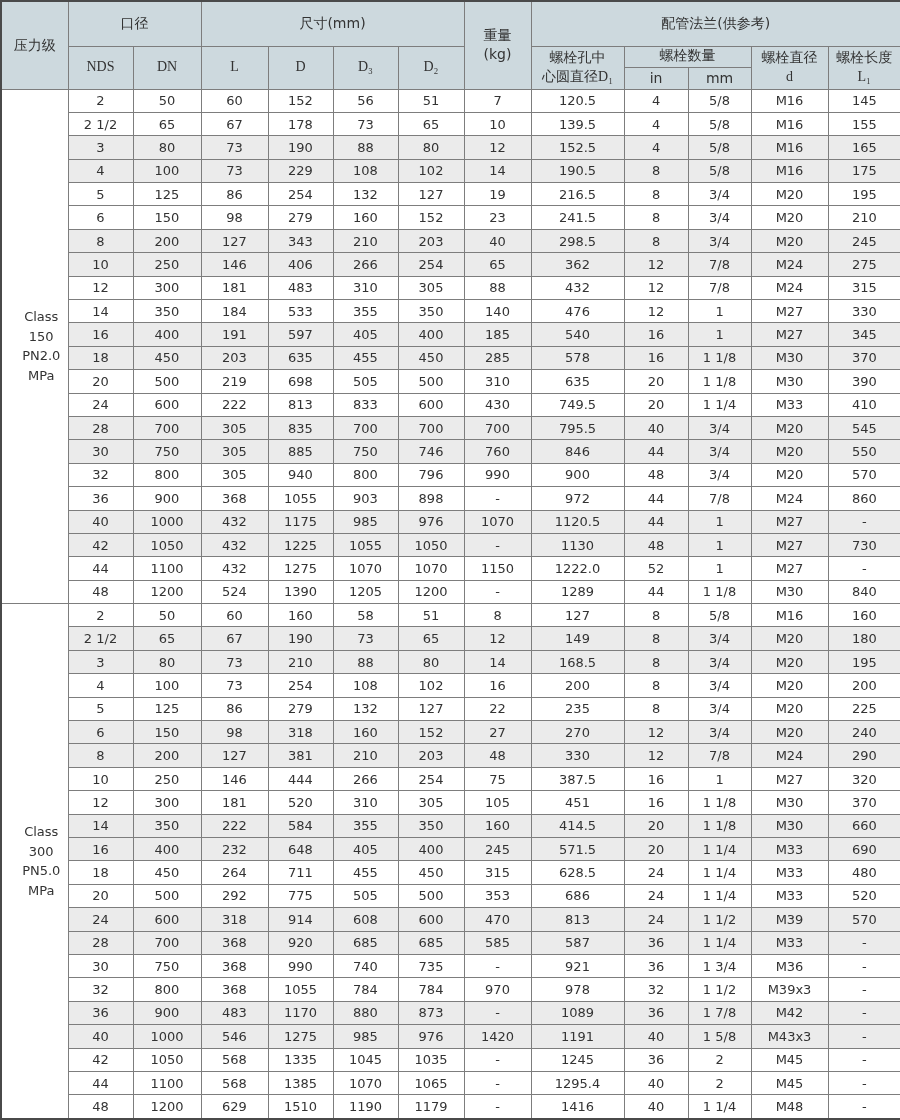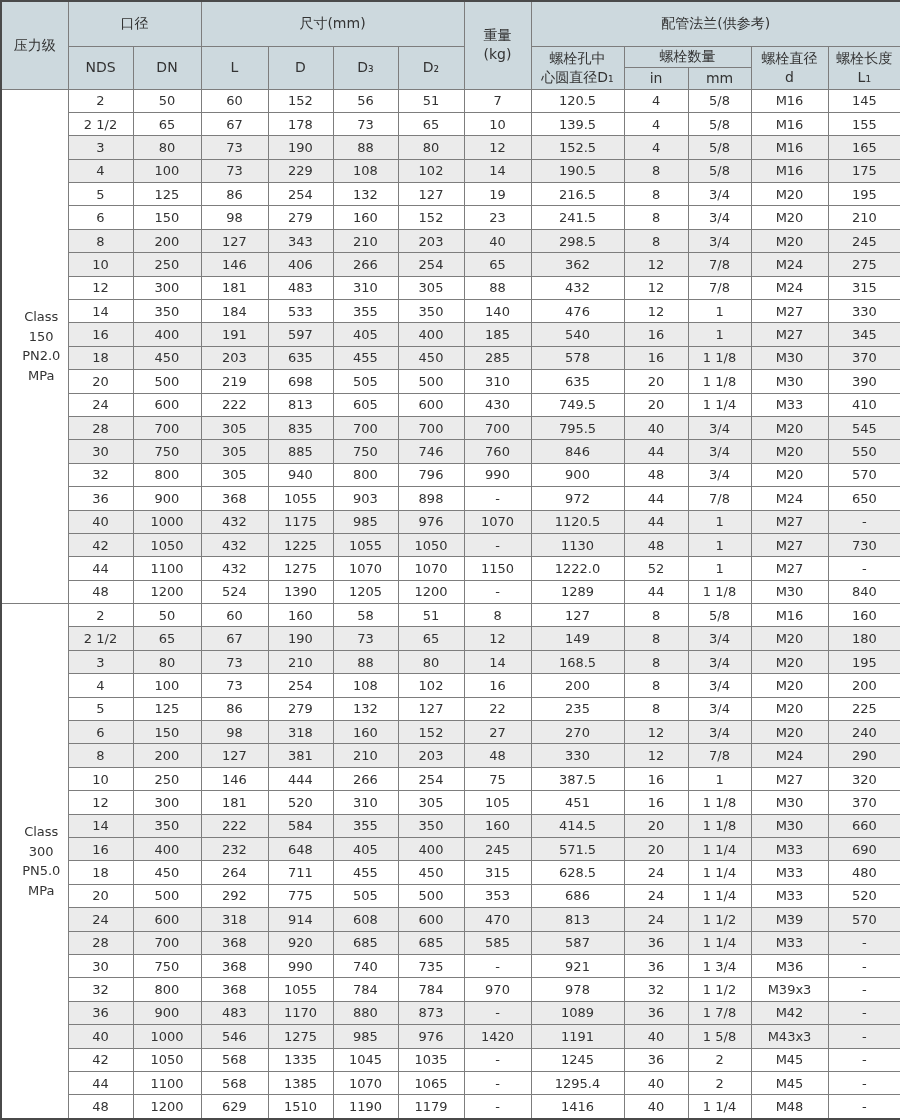--- a/index.html
+++ b/index.html
@@ -21,21 +21,21 @@
     overflow: hidden;
   }
   table { border: 2px solid #4a4a4a; }
   thead th {
     background: #cdd9de;
     font-size: 14px;
     white-space: pre-line;
     line-height: 1.35;
   }
   thead tr.h-a { height: 45px; }
-  thead tr.h-b { height: 21px; }
+  thead tr.h-b { height: 21px; font-family: Liberation Serif, serif; }
   thead tr.h-c { height: 22px; }
   tbody td {
     font-size: 13px;
     background: #ffffff;
     white-space: nowrap;
   }
   tbody tr.shaded td { background: #ebebeb; }
   td.class-cell {
     background: #ffffff !important;
     font-size: 13px;
@@ -277,21 +277,21 @@
         <td>20</td>
         <td>1 1/8</td>
         <td>M30</td>
         <td>390</td>
       </tr>
       <tr>
         <td>24</td>
         <td>600</td>
         <td>222</td>
         <td>813</td>
-        <td>605</td>
+        <td>833</td>
         <td>600</td>
         <td>430</td>
         <td>749.5</td>
         <td>20</td>
         <td>1 1/4</td>
         <td>M33</td>
         <td>410</td>
       </tr>
       <tr class="shaded">
         <td>28</td>
@@ -340,21 +340,21 @@
         <td>900</td>
         <td>368</td>
         <td>1055</td>
         <td>903</td>
         <td>898</td>
         <td>-</td>
         <td>972</td>
         <td>44</td>
         <td>7/8</td>
         <td>M24</td>
-        <td>650</td>
+        <td>860</td>
       </tr>
       <tr class="shaded">
         <td>40</td>
         <td>1000</td>
         <td>432</td>
         <td>1175</td>
         <td>985</td>
         <td>976</td>
         <td>1070</td>
         <td>1120.5</td>

